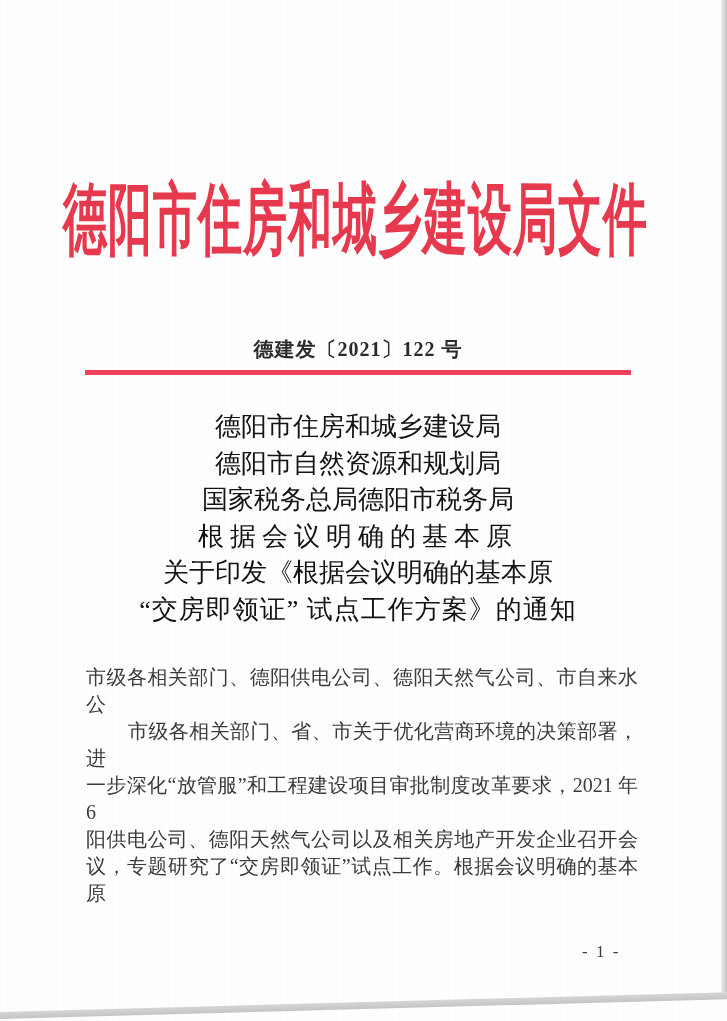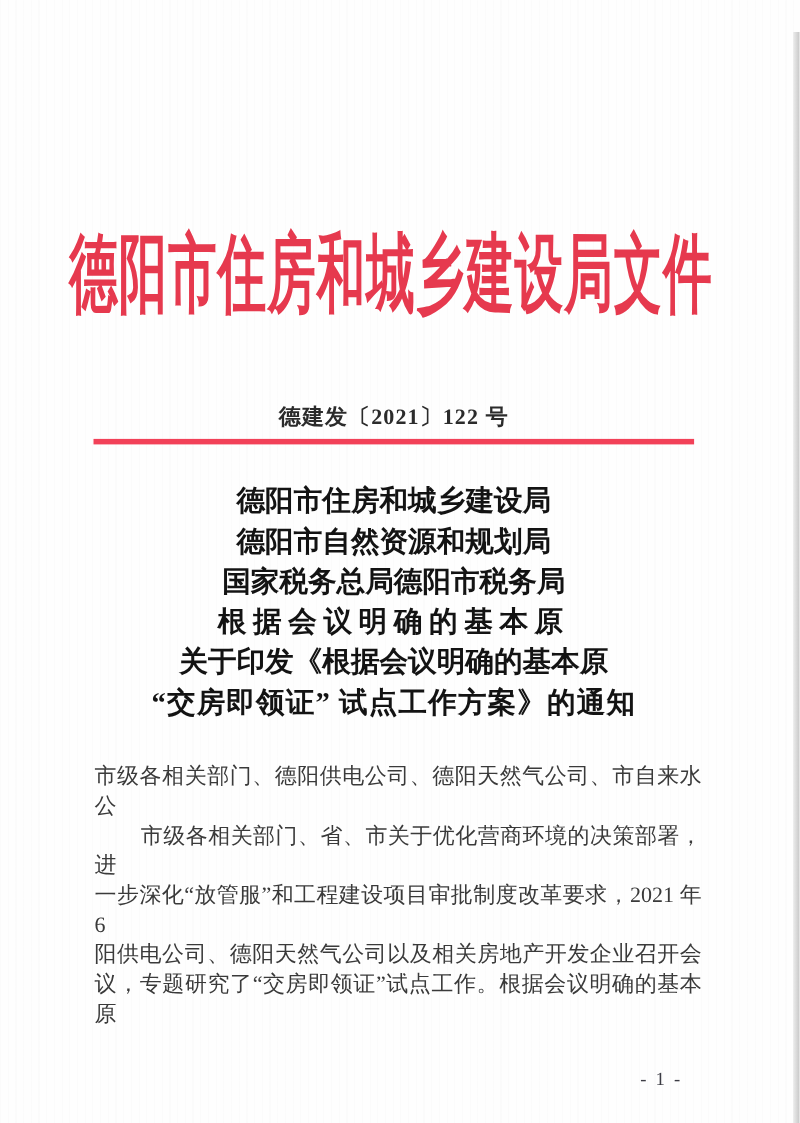--- a/index.html
+++ b/index.html
@@ -3,21 +3,21 @@
 <meta charset="utf-8">
 <style>
   html,body{margin:0;padding:0;}
   body{
     width:727px;height:1021px;position:relative;overflow:hidden;
     background:
       repeating-linear-gradient(90deg, rgba(0,0,0,0.012) 0 1px, rgba(0,0,0,0) 1px 7px),
       #fefefe;
     font-family:"Liberation Serif","DejaVu Serif",serif;
   }
-  .page{position:absolute;inset:0;margin-top:29px;}
+  .page{position:absolute;inset:0;}
 
   
   .scan-right{
     position:absolute;top:0;right:0;width:6px;height:996px;
     background:linear-gradient(to right,#ededed,#c7c7c7);
     border-bottom-right-radius:5px;
   }
   .scan-bottom{
     position:absolute;top:1012px;left:-4px;width:738px;height:7px;
     background:linear-gradient(to bottom,#d6d6d6,#c4c4c4);
@@ -43,21 +43,21 @@
 
   
   .red-line{
     position:absolute;top:370px;left:85px;width:546px;height:5px;
     background:#f24158;
   }
 
   
   .headings{
     position:absolute;top:409px;left:80px;width:556px;
-    text-align:center;color:#131313;font-weight:bold;font-size:26px;
+    text-align:center;color:#131313;font-weight:normal;font-size:26px;
   }
   .heading-line{line-height:36.5px;white-space:nowrap;}
   .heading-line:nth-child(4){letter-spacing:6px;}
   .heading-line:nth-child(6){letter-spacing:1px;}
 
   
   .body-text{
     position:absolute;top:664px;left:86px;width:552px;
     font-size:20px;color:#3a3a3a;
   }

